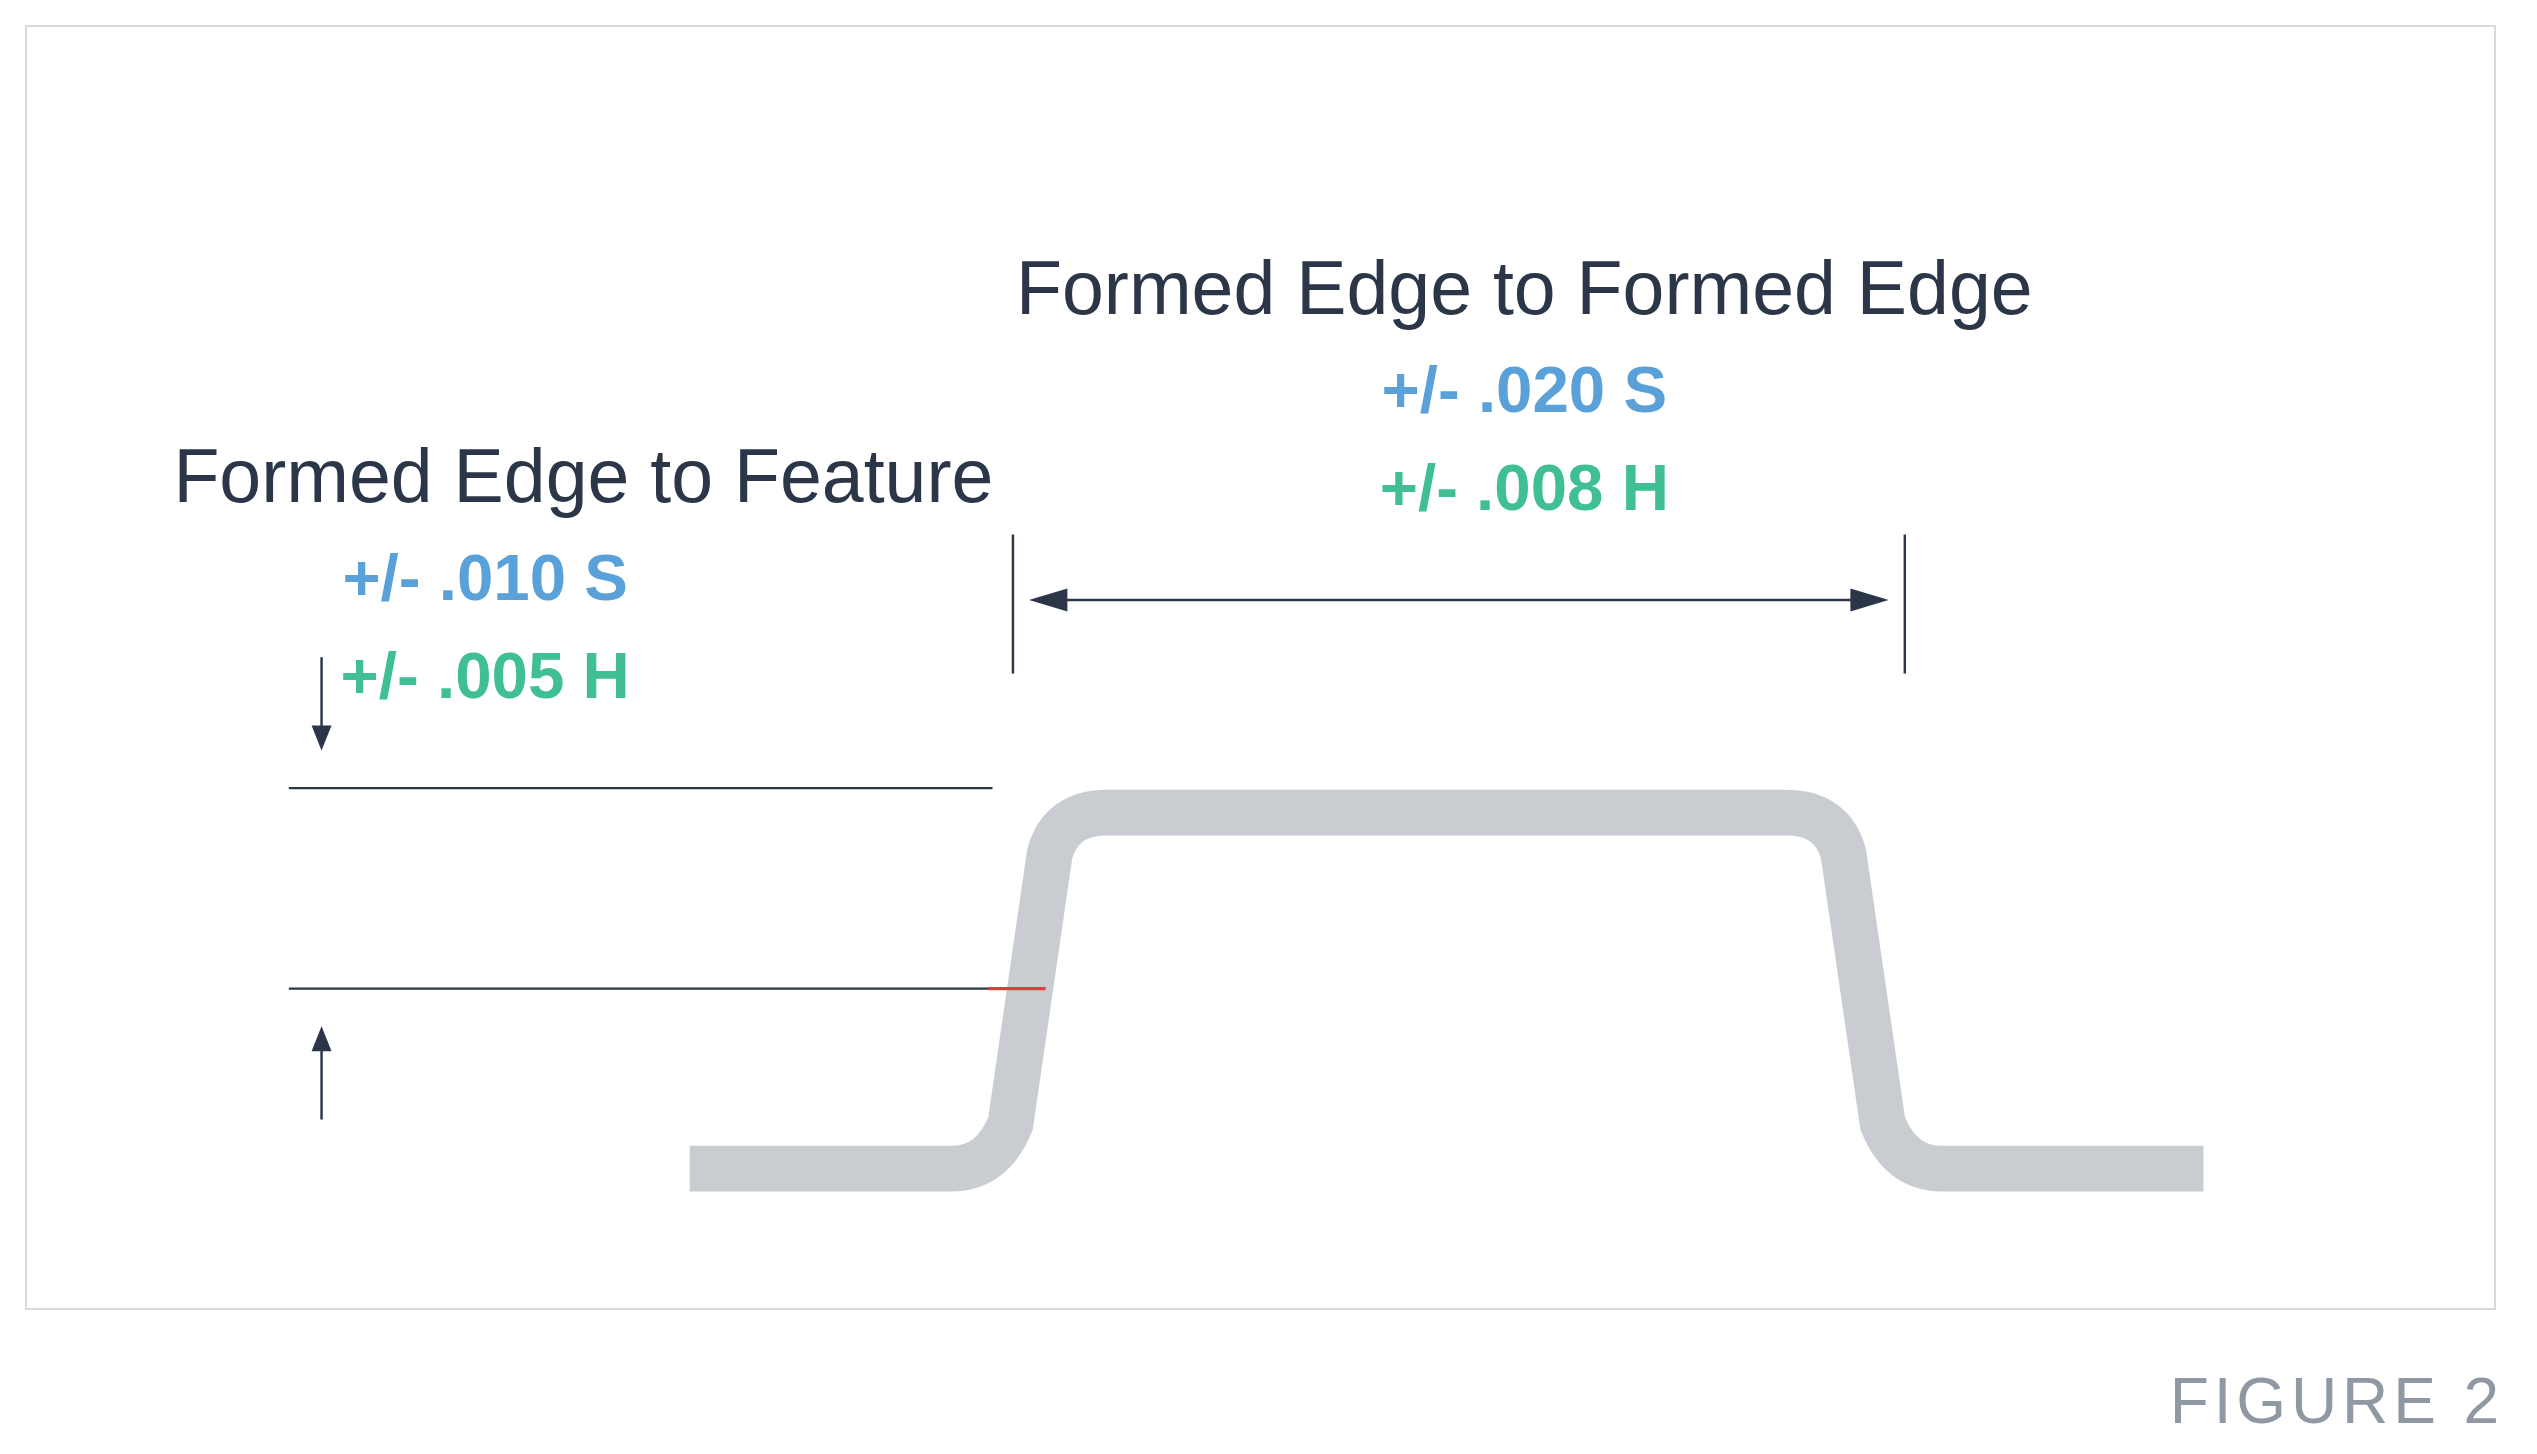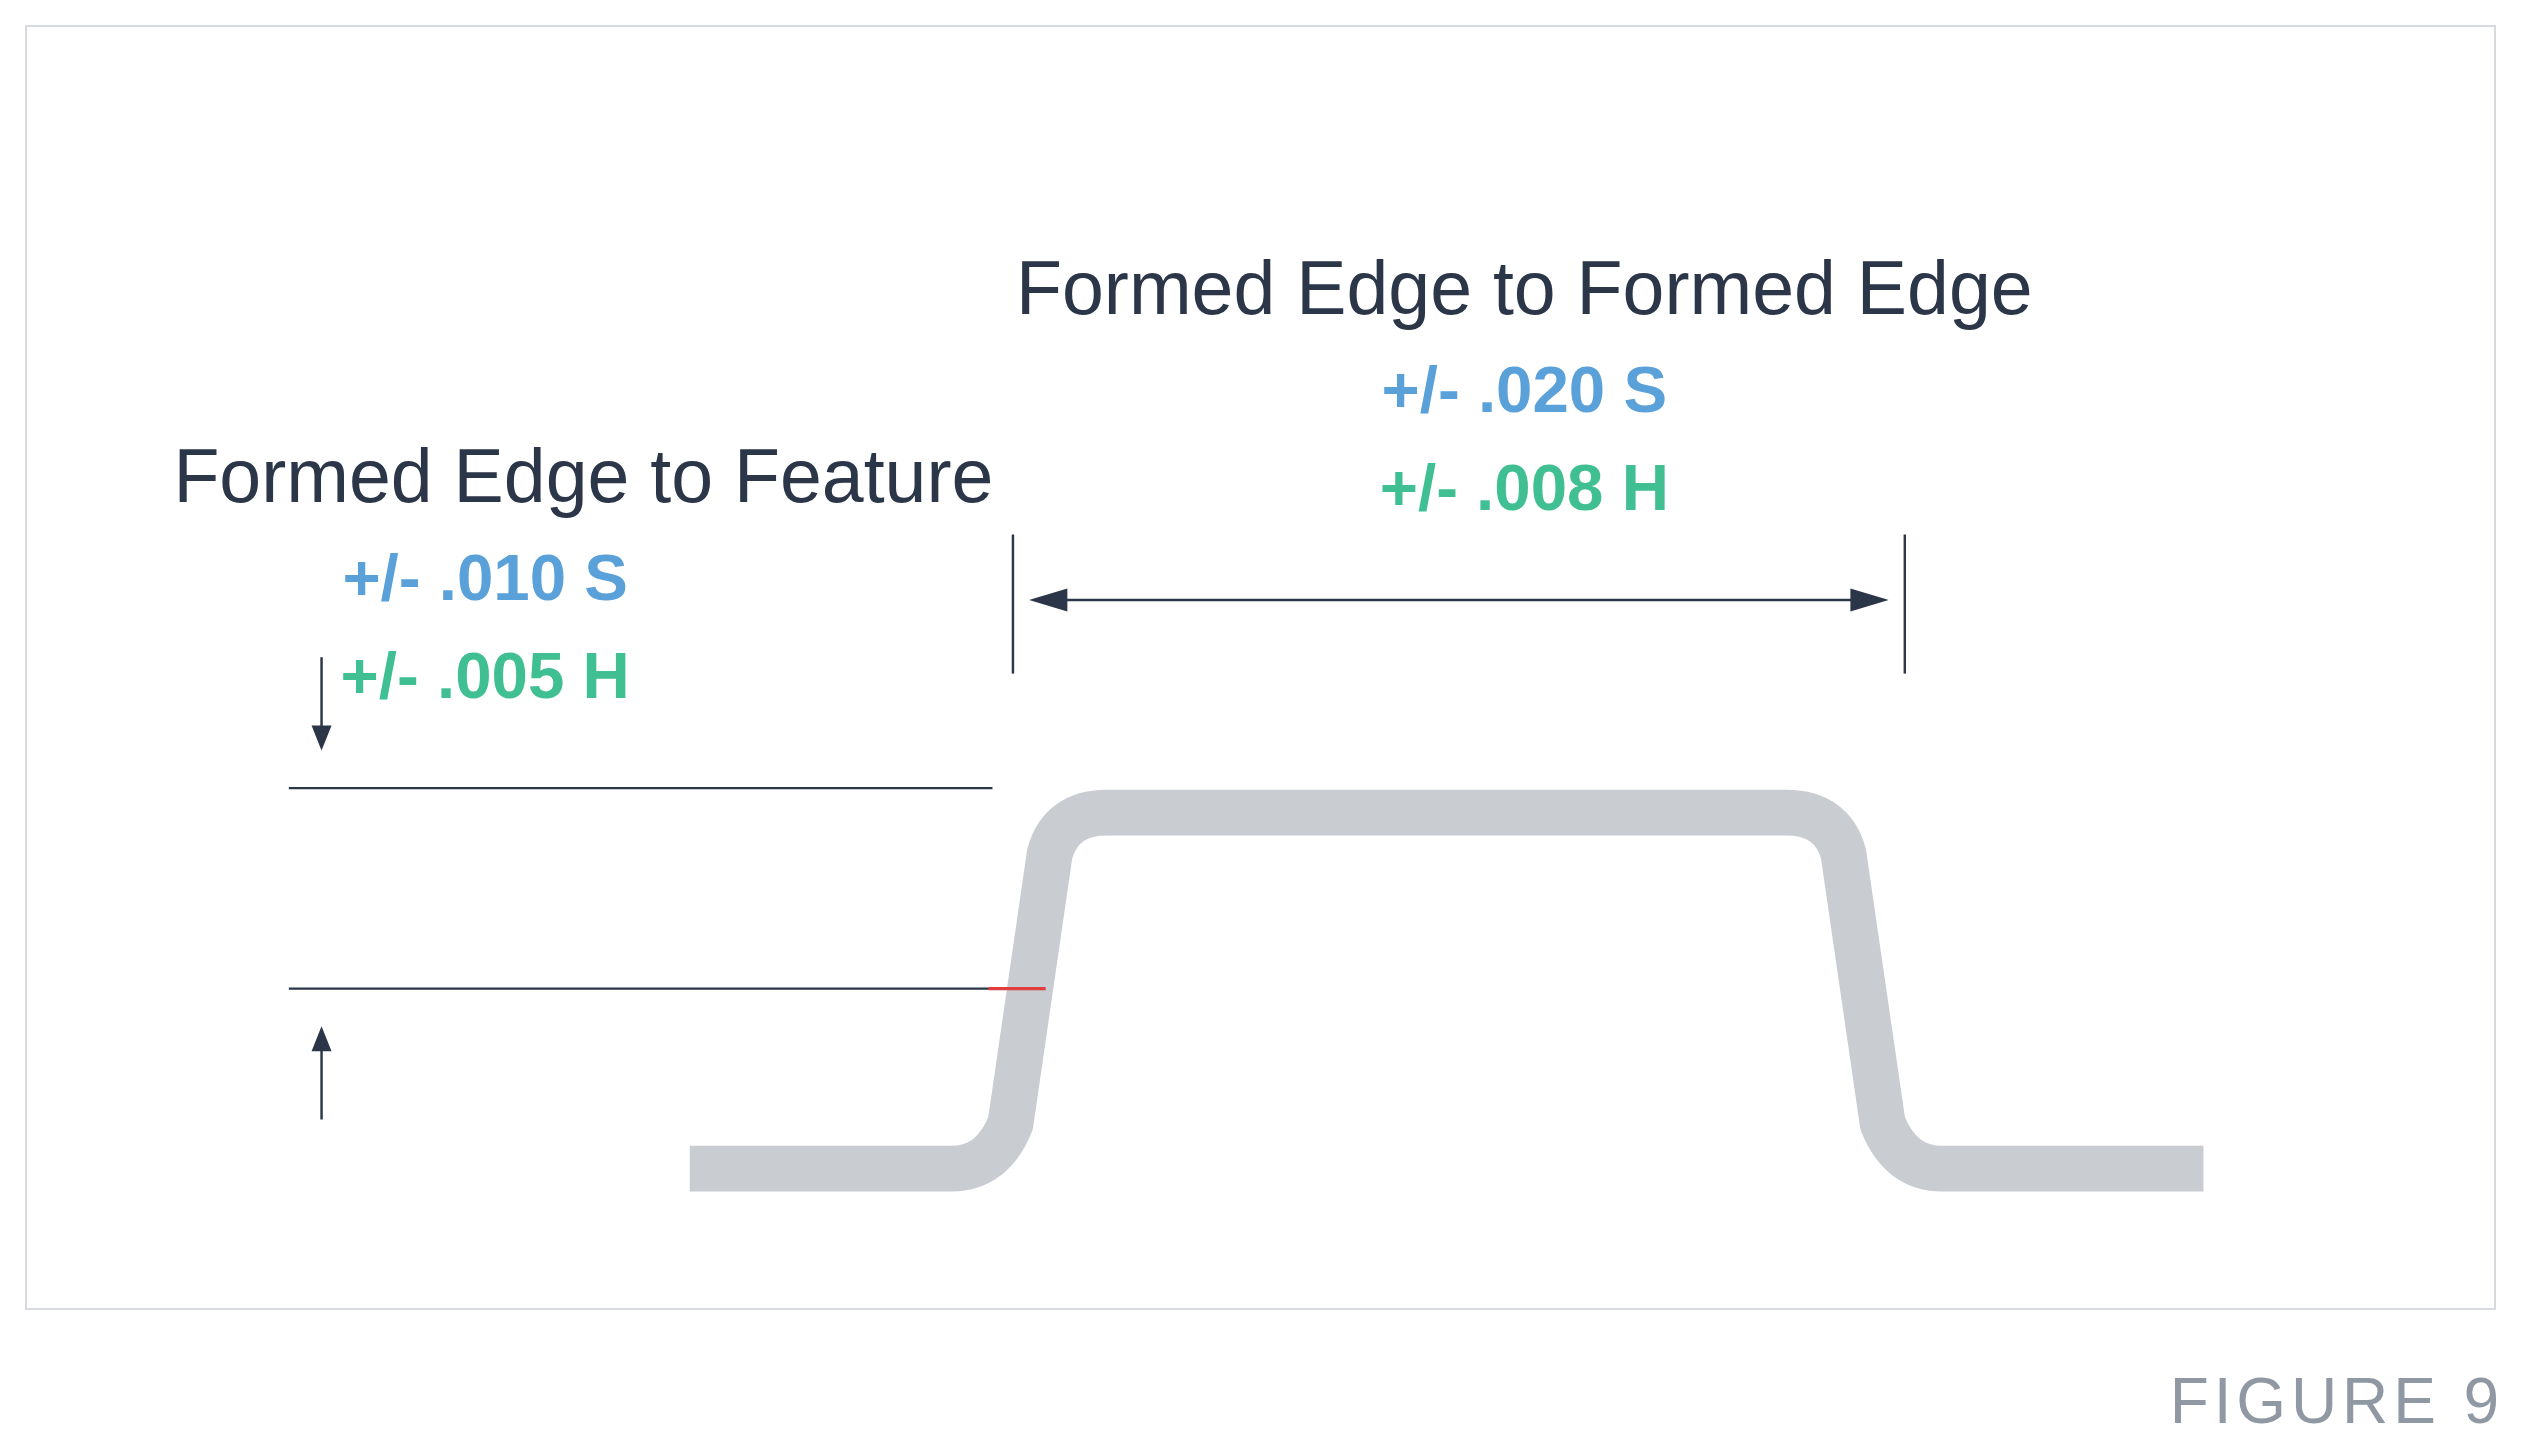--- a/index.html
+++ b/index.html
@@ -78,14 +78,14 @@
 
     <g stroke="#2b3648" stroke-width="3" fill="#2b3648">
       <line x1="1250" y1="700" x2="2250" y2="700"></line>
       <polygon points="1230,700 1270,688 1270,712"></polygon>
       <polygon points="2270,700 2230,688 2230,712"></polygon>
     </g>
 
   </svg>
 </div>
 
-<div class="figure-label">FIGURE 9</div>
+<div class="figure-label">FIGURE 2</div>
 
 
 </body></html>

